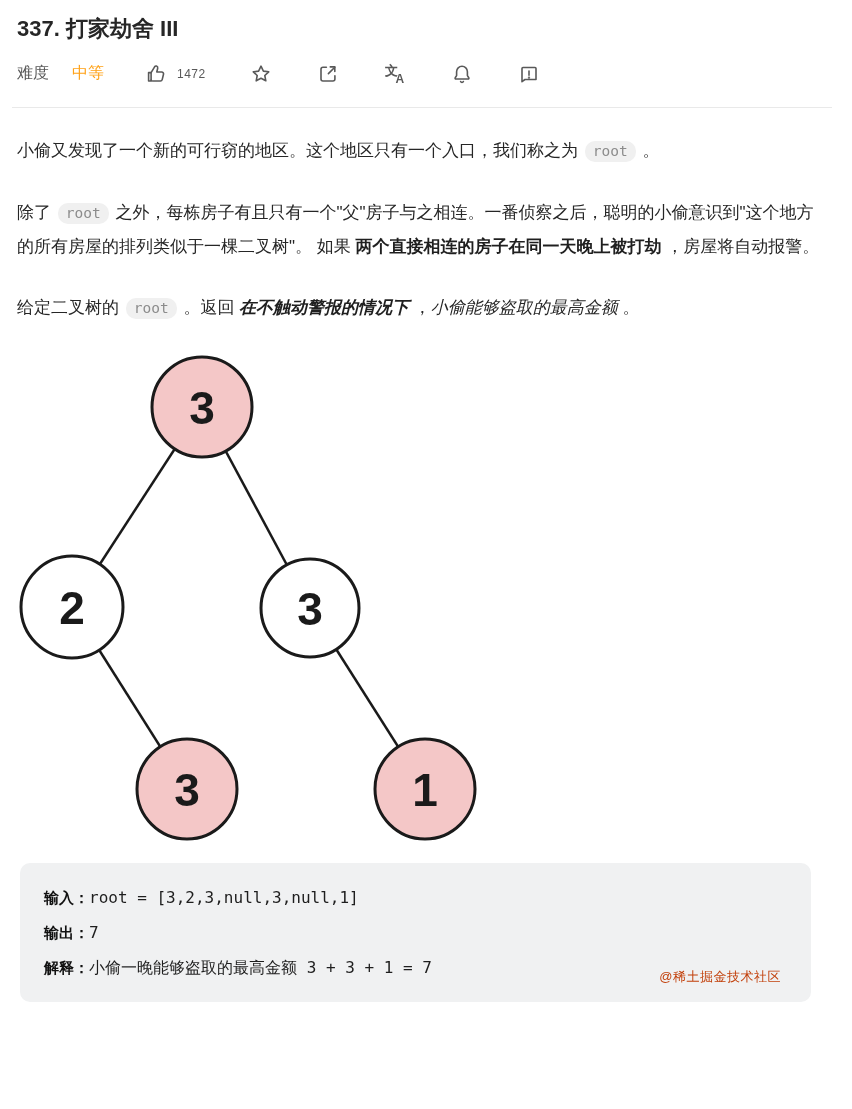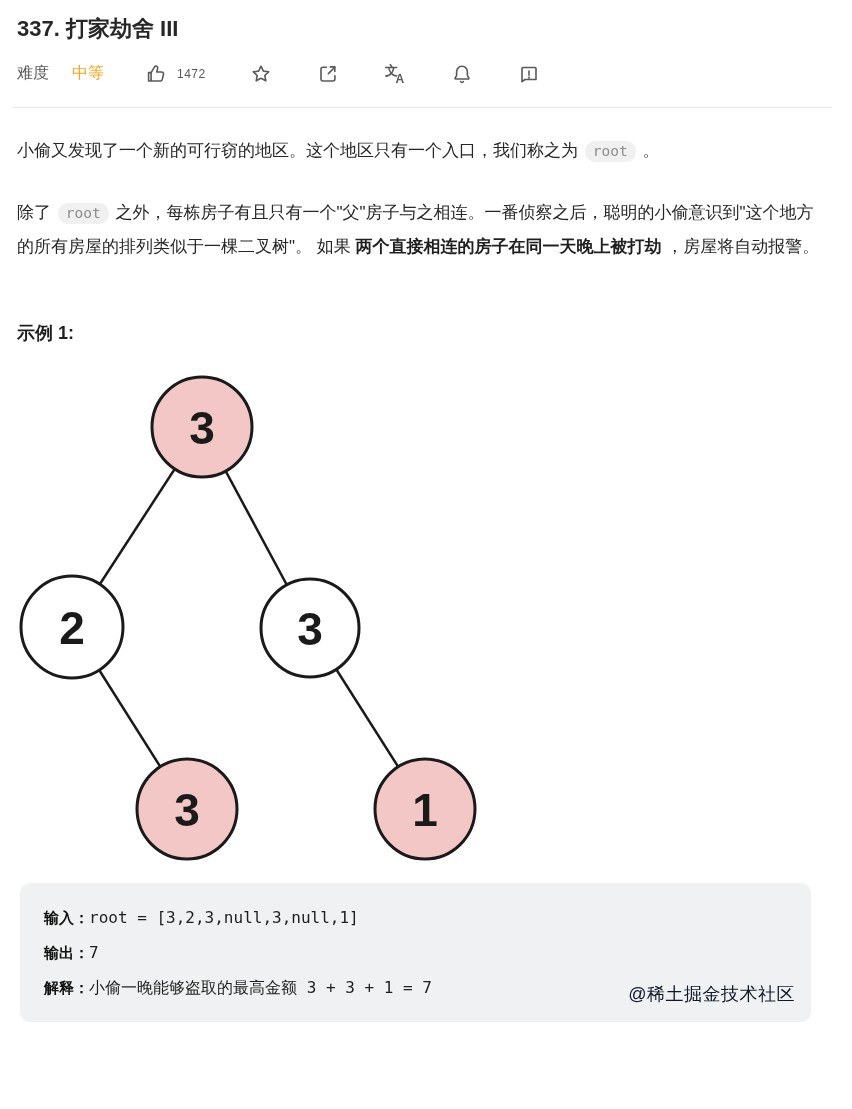--- a/index.html
+++ b/index.html
@@ -71,22 +71,22 @@
   .io-line { font-size: 16px; line-height: 35px; white-space: pre; }
   .io-label {
     font-weight: 700; color: #111;
     font-family: "Liberation Sans", sans-serif; font-size: 15px;
   }
   .io-value {
     font-family: "DejaVu Sans Mono", "Liberation Mono", monospace;
     color: #1e1e1e; font-size: 16px;
   }
   .watermark {
-    position: absolute; right: 16px; bottom: 16px;
-    color: #0f172a; font-size: 18px; letter-spacing: .5px;
+    position: absolute; right: 30px; bottom: 16px;
+    color: #c2410c; font-size: 13px; letter-spacing: .5px;
   }
 </style>
 </head>
 <body>
 
 <div class="page">
 
   <h1 class="title">337. 打家劫舍 III</h1>
 
   <div class="meta-row">
@@ -149,23 +149,23 @@
         </svg>
       </span>
     </button>
   </div>
 
   <hr class="divider">
 
   <div class="description">
     <p><span class="seg-n">小偷又发现了一个新的可行窃的地区。这个地区只有一个入口，我们称之为 </span><span class="seg-code">root</span><span class="seg-n"> 。</span></p>
     <p><span class="seg-n">除了 </span><span class="seg-code">root</span><span class="seg-n"> 之外，每栋房子有且只有一个"父"房子与之相连。一番侦察之后，聪明的小偷意识到"这个地方的所有房屋的排列类似于一棵二叉树"。 如果 </span><span class="seg-b">两个直接相连的房子在同一天晚上被打劫</span><span class="seg-n"> ，房屋将自动报警。</span></p>
+    <p><span class="seg-n">给定二叉树的 </span><span class="seg-code">root</span><span class="seg-n"> 。返回 </span><span class="seg-bi">在不触动警报的情况下</span><span class="seg-n"> ，</span><span class="seg-i">小偷能够盗取的最高金额</span><span class="seg-n"> 。</span></p>
   </div>
 
-  <h3 class="example-heading">示例 1:</h3>
 
   <svg id="tree-svg" class="tree-figure" width="462" height="490" viewBox="0 0 462 490">
       <line x1="185" y1="54" x2="55" y2="254" stroke="#1a1a1a" stroke-width="2.5"></line>
       <line x1="185" y1="54" x2="293" y2="255" stroke="#1a1a1a" stroke-width="2.5"></line>
       <line x1="55" y1="254" x2="170" y2="436" stroke="#1a1a1a" stroke-width="2.5"></line>
       <line x1="293" y1="255" x2="408" y2="436" stroke="#1a1a1a" stroke-width="2.5"></line>
       <g>
         <circle cx="185" cy="54" r="50" fill="#f4c7c7" stroke="#1a1a1a" stroke-width="3"></circle>
         <text x="185" y="70.5" text-anchor="middle">3</text>
       </g>

